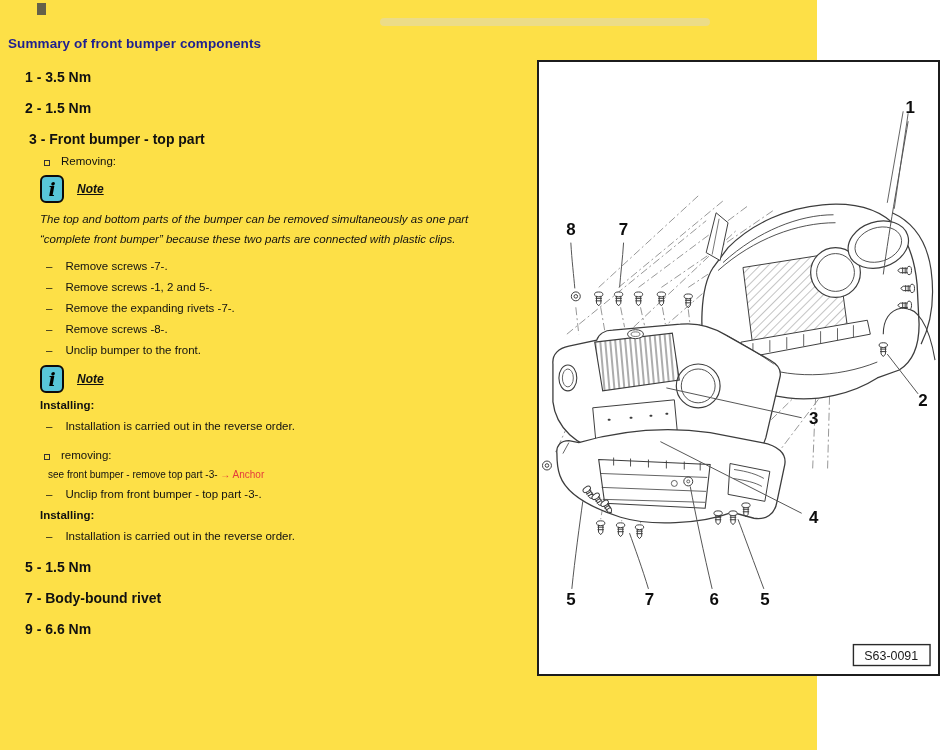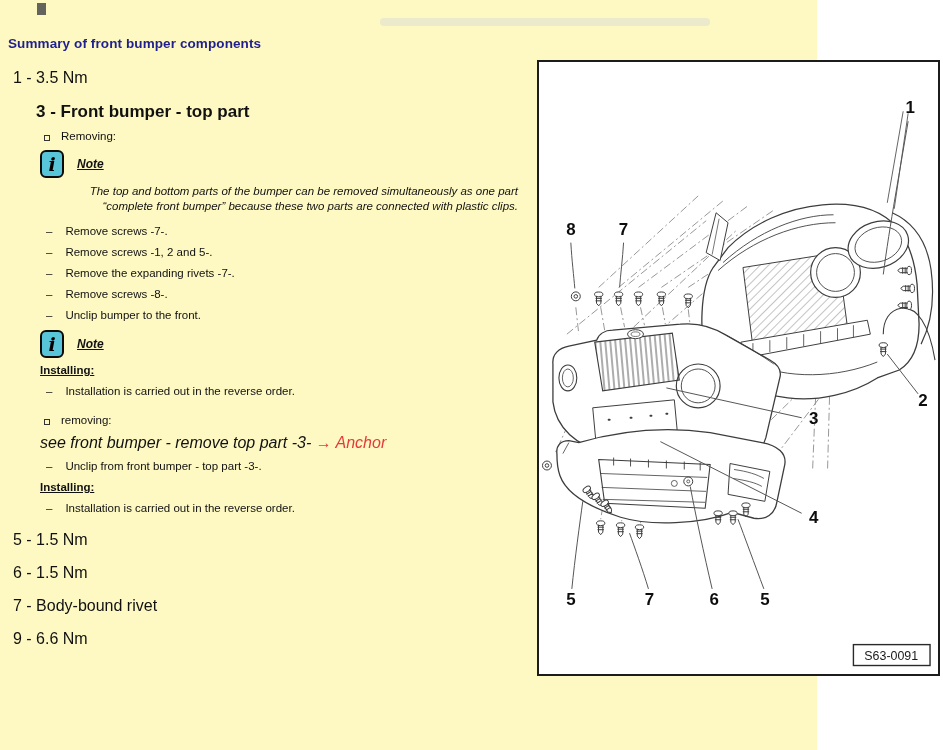--- a/index.html
+++ b/index.html
@@ -1,42 +1,42 @@
 <!DOCTYPE html>
 <html><head>
 <meta charset="utf-8">
 <style>
   * { margin:0; padding:0; box-sizing:border-box; }
   html,body { width:943px; height:750px; background:#ffffff; overflow:hidden;
     font-family:"Liberation Sans", sans-serif; color:#111; }
-  .page { position:relative; width:817px; height:750px; background:#fef9c3; }
+  .page { position:relative; width:817px; height:750px; background:#fde047; }
 
   
   .artifact-dot { position:absolute; left:37px; top:3px; width:9px; height:12px; background:#4a4a4a; opacity:.85; }
   .artifact-streak { position:absolute; left:380px; top:18px; width:330px; height:8px;
     background:#d8d8d8; opacity:.45; border-radius:4px; }
 
   
   .col { position:absolute; left:8px; top:36px; width:515px; }
   .doc-title { font-size:13.5px; font-weight:bold; color:#1f1f8f; margin-bottom:18px; letter-spacing:.1px; }
-  .t-item { font-size:16px; font-weight:normal; margin:0 0 15px 5px; }
-  .hdr { font-size:17px; font-weight:bold; margin:0 0 8px 28px; }
+  .t-item { font-size:14px; font-weight:bold; margin:0 0 15px 17px; }
+  .hdr { font-size:14px; font-weight:bold; margin:0 0 8px 21px; }
   .bullet-row { display:flex; align-items:center; gap:11px; font-size:11.5px; margin:0 0 8px 36px; }
   .square-bullet { width:6px; height:6px; border:1.5px solid #333; margin-top:3px; flex:0 0 auto; }
   .note-head { display:flex; align-items:center; gap:13px; margin:2px 0 6px 32px; }
   .note-icon { width:24px; height:28px; background:#58c5d8; border:2px solid #0b0b0b; border-radius:6px;
     display:flex; align-items:center; justify-content:center;
     font-family:"DejaVu Serif", serif; font-style:italic; font-weight:bold; font-size:19px; color:#000; flex:0 0 auto; }
   .note-title { font-size:12px; font-weight:bold; font-style:italic;text-decoration:underline; }
-  .note-body { font-size:11.5px; font-style:italic; line-height:15px; max-width:478px; margin:0 0 11px 32px;text-align:right; }
+  .note-body { font-size:11.5px; font-style:italic; line-height:20px; max-width:478px; margin:0 0 11px 32px; }
   .step { display:flex; align-items:flex-start; gap:13px; font-size:11.5px; margin:0 0 9px 38px; }
   .step .dash { flex:0 0 auto; }
-  .installing { font-size:11.5px; font-weight:bold; margin:3px 0 9px 32px;text-decoration:underline; }
+  .installing { font-size:11.5px; font-weight:bold; margin:3px 0 9px 32px; }
   .install-step { margin-bottom:17px; }
-  .see-row { font-size:16px; margin:0 0 8px 32px;font-style:italic; }
+  .see-row { font-size:10px; margin:0 0 8px 40px; }
   .anchor-link { color:#e43b3c; cursor:pointer; }
 
   
   .figure-frame { position:absolute; left:537px; top:60px; width:403px; height:616px;
     border:2px solid #1c1c1c; background:#fff; }
   .figure-frame svg { display:block; width:100%; height:100%; }
   text.co { font-family:"Liberation Sans", sans-serif; font-weight:bold; font-size:17px; fill:#0d0d0d; }
   text.fig-code { font-family:"Liberation Sans", sans-serif; font-size:12.5px; fill:#1a1a1a; }
 </style>
 </head>
@@ -44,20 +44,21 @@
 
 <div class="page">
 
   <div class="artifact-dot"></div>
   <div class="artifact-streak"></div>
 
   <div class="col">
     <div class="doc-title">Summary of front bumper components</div>
 
     <div class="t-item">1 - 3.5 Nm</div>
+    <div class="t-item">2 - 1.5 Nm</div>
 
     <div class="hdr">3 - Front bumper - top part</div>
 
     <div class="bullet-row">
       <span class="square-bullet"></span>
       <span>Removing:</span>
     </div>
 
     <div class="note-head">
       <span class="note-icon">
@@ -120,21 +121,20 @@
       <span>Unclip from front bumper - top part -3-.</span>
     </div>
 
     <div class="installing">Installing:</div>
     <div class="step install-step">
       <span class="dash">–</span>
       <span>Installation is carried out in the reverse order.</span>
     </div>
 
     <div class="t-item">5 - 1.5 Nm</div>
-    <div class="t-item">6 - 1.5 Nm</div>
     <div class="t-item">7 - Body-bound rivet</div>
     <div class="t-item">9 - 6.6 Nm</div>
   </div>
 
   <div class="figure-frame">
     <svg viewBox="0 0 401 612">
       <defs>
         <g id="screwV" fill="#ffffff" stroke="#3d3d3d" stroke-width="1">
           <ellipse cx="0" cy="0" rx="4.2" ry="2.4"></ellipse>
           <path d="M-2.2,1.5 V9 M2.2,1.5 V9 M-3.2,4 H3.2 M-3.2,6.5 H3.2 M-2.2,9 L0,11.5 L2.2,9" fill="none"></path>

